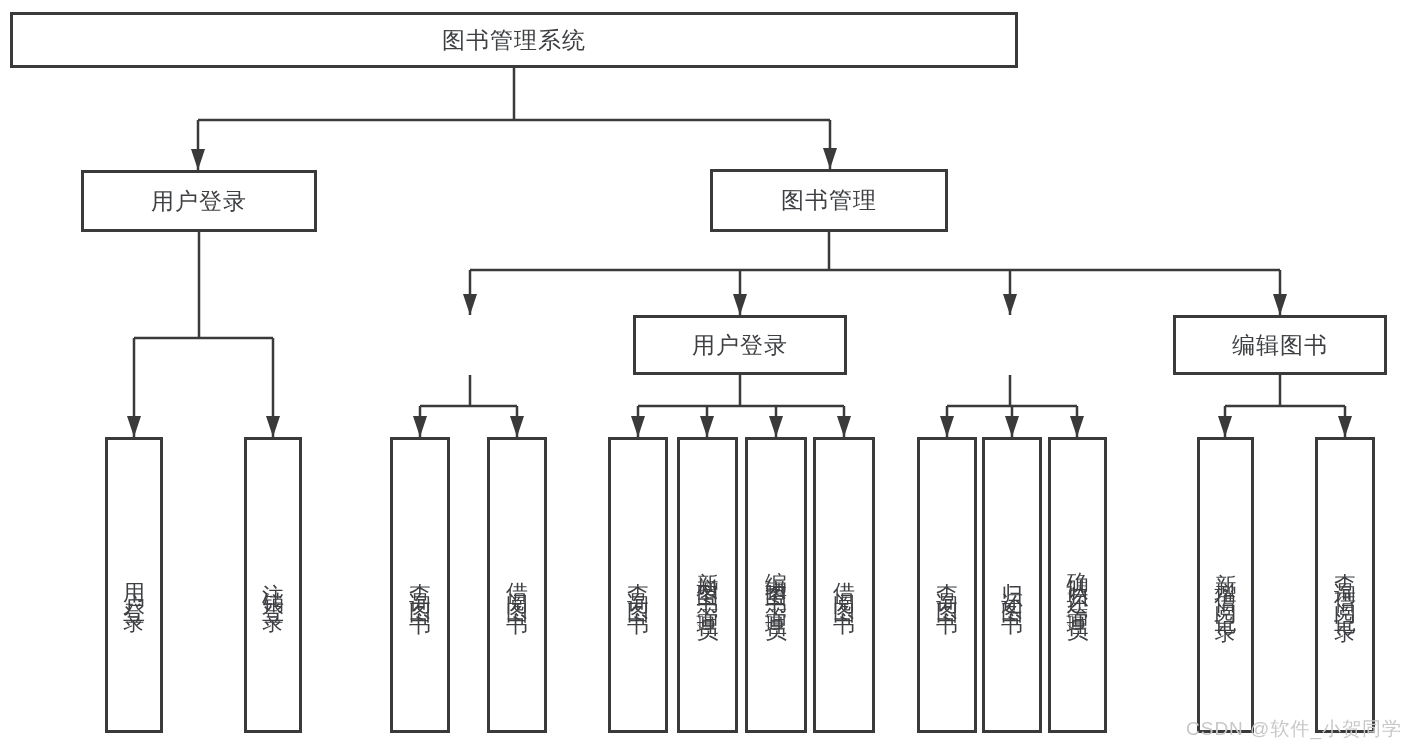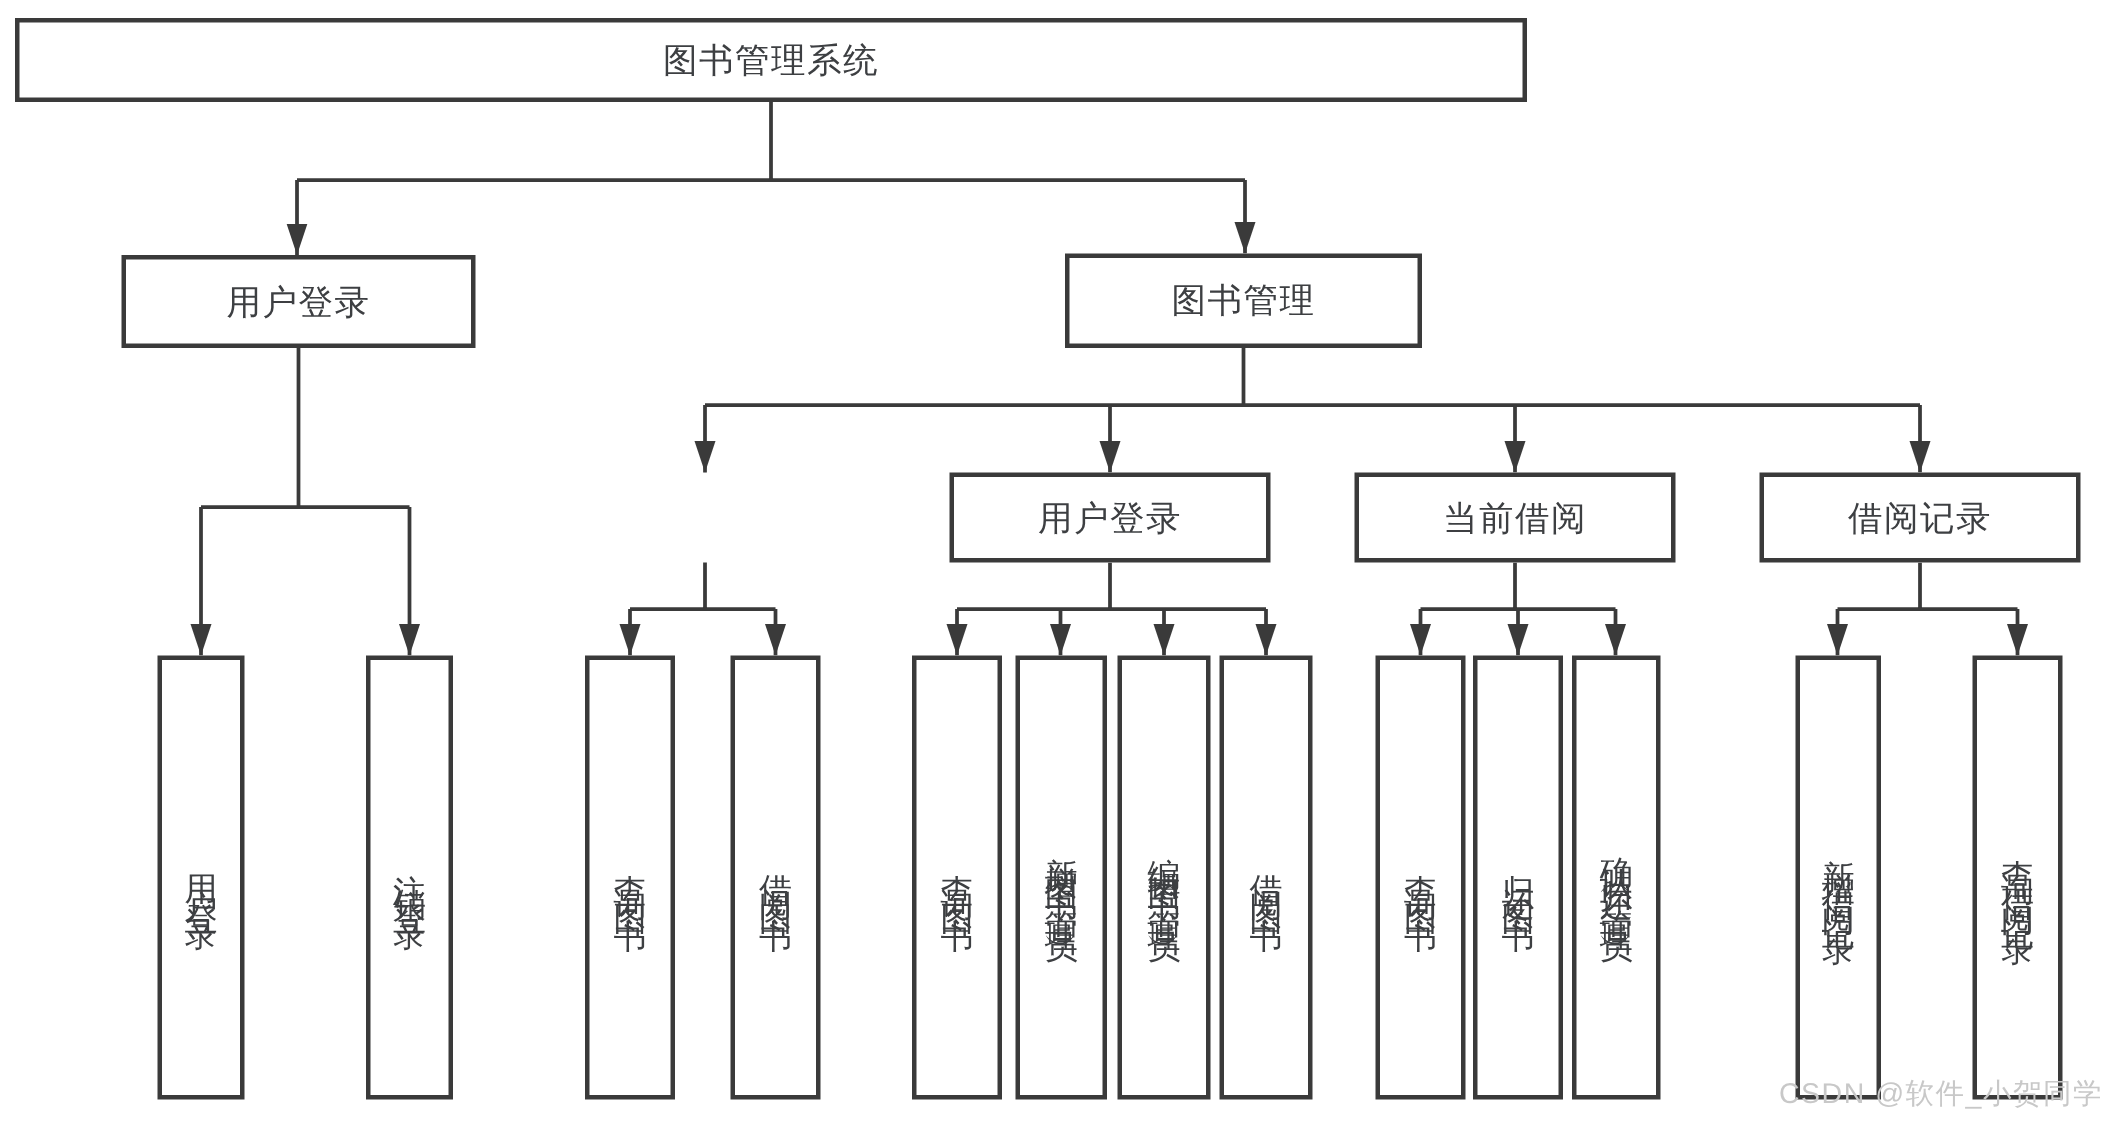--- a/index.html
+++ b/index.html
@@ -75,25 +75,22 @@
   <div class="node hbox" style="left:81px; top:170px; width:236px; height:62px;">
     <span>用户登录</span>
   </div>
   <div class="node hbox" style="left:710px; top:169px; width:238px; height:63px;justify-content:center;">
     <span>图书管理</span>
   </div>
 
   <div class="node hbox" style="left:633px; top:315px; width:214px; height:60px;">
     <span>用户登录</span>
   </div>
-  <div class="node hbox" style="left:903px; top:315px; width:214px; height:60px;">
-    <span>当前借阅</span>
-  </div>
   <div class="node hbox" style="left:1173px; top:315px; width:214px; height:60px;">
-    <span>借阅记录</span>
+    <span>编辑图书</span>
   </div>
 
   <div class="node vbox" style="left:105px; top:437px; width:58px; height:296px;">
     <span>用户登录</span>
   </div>
   <div class="node vbox" style="left:244px; top:437px; width:58px; height:296px;">
     <span>注销登录</span>
   </div>
 
   <div class="node vbox" style="left:390px; top:437px; width:60px; height:296px;">

